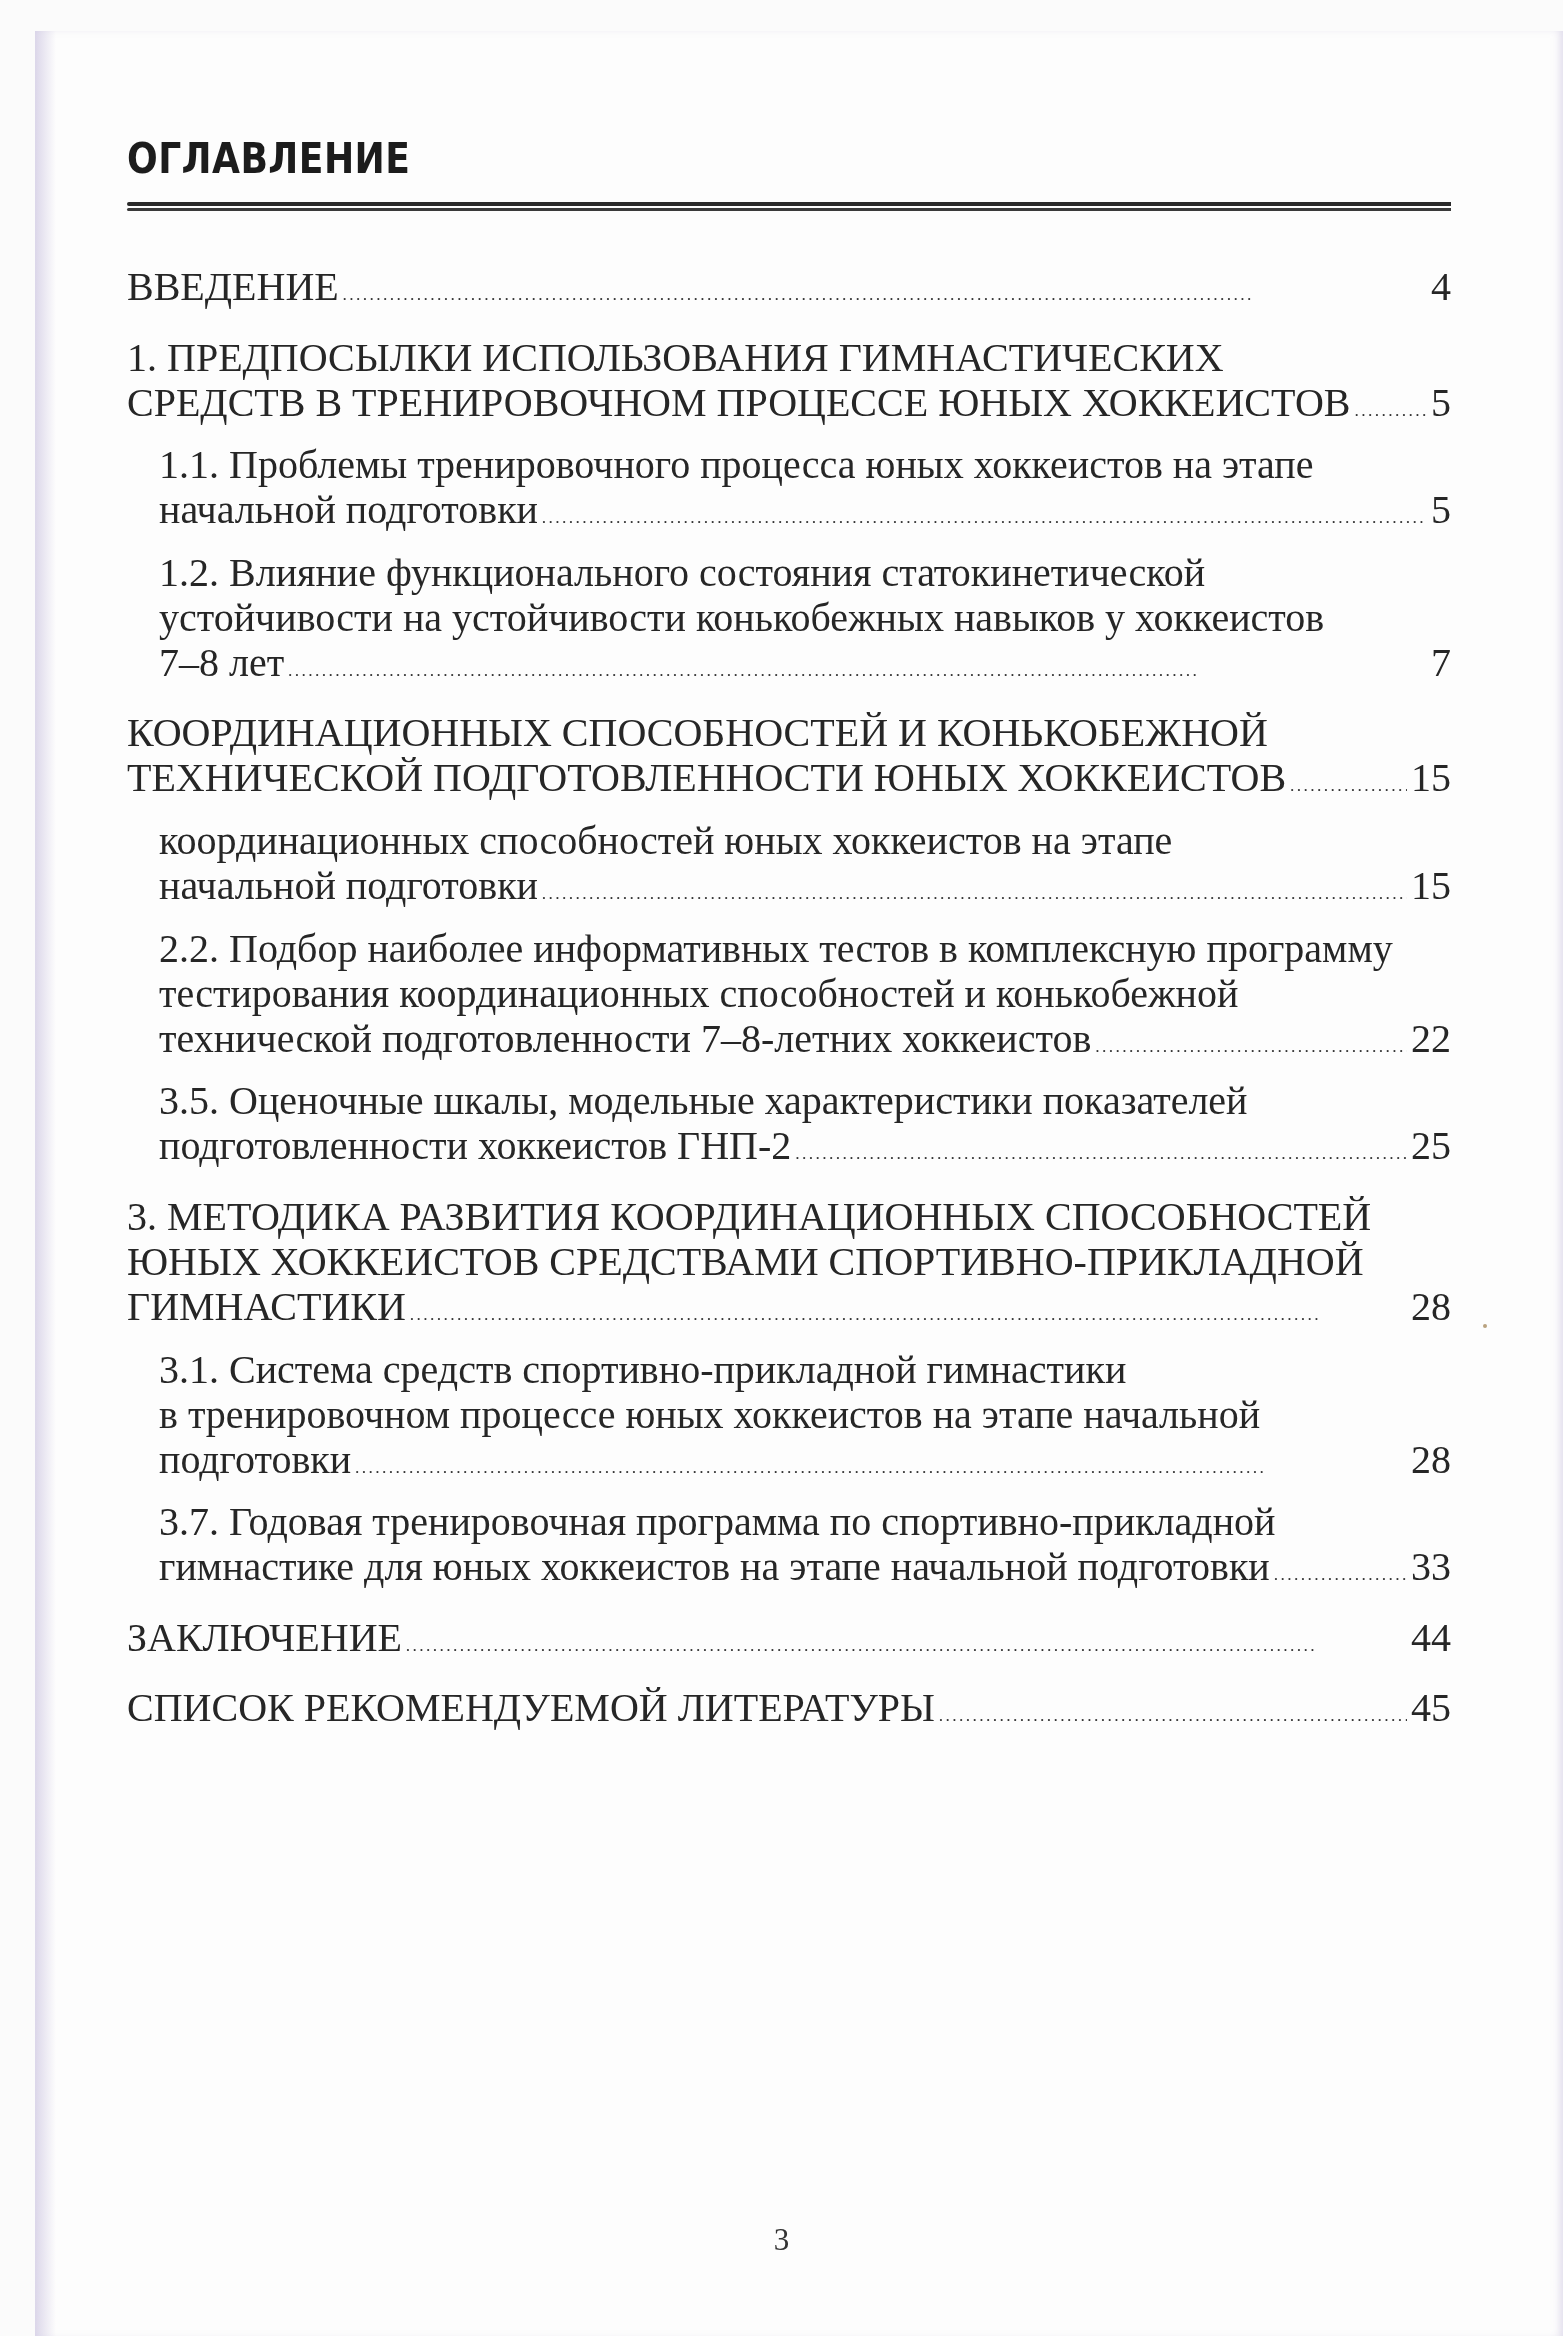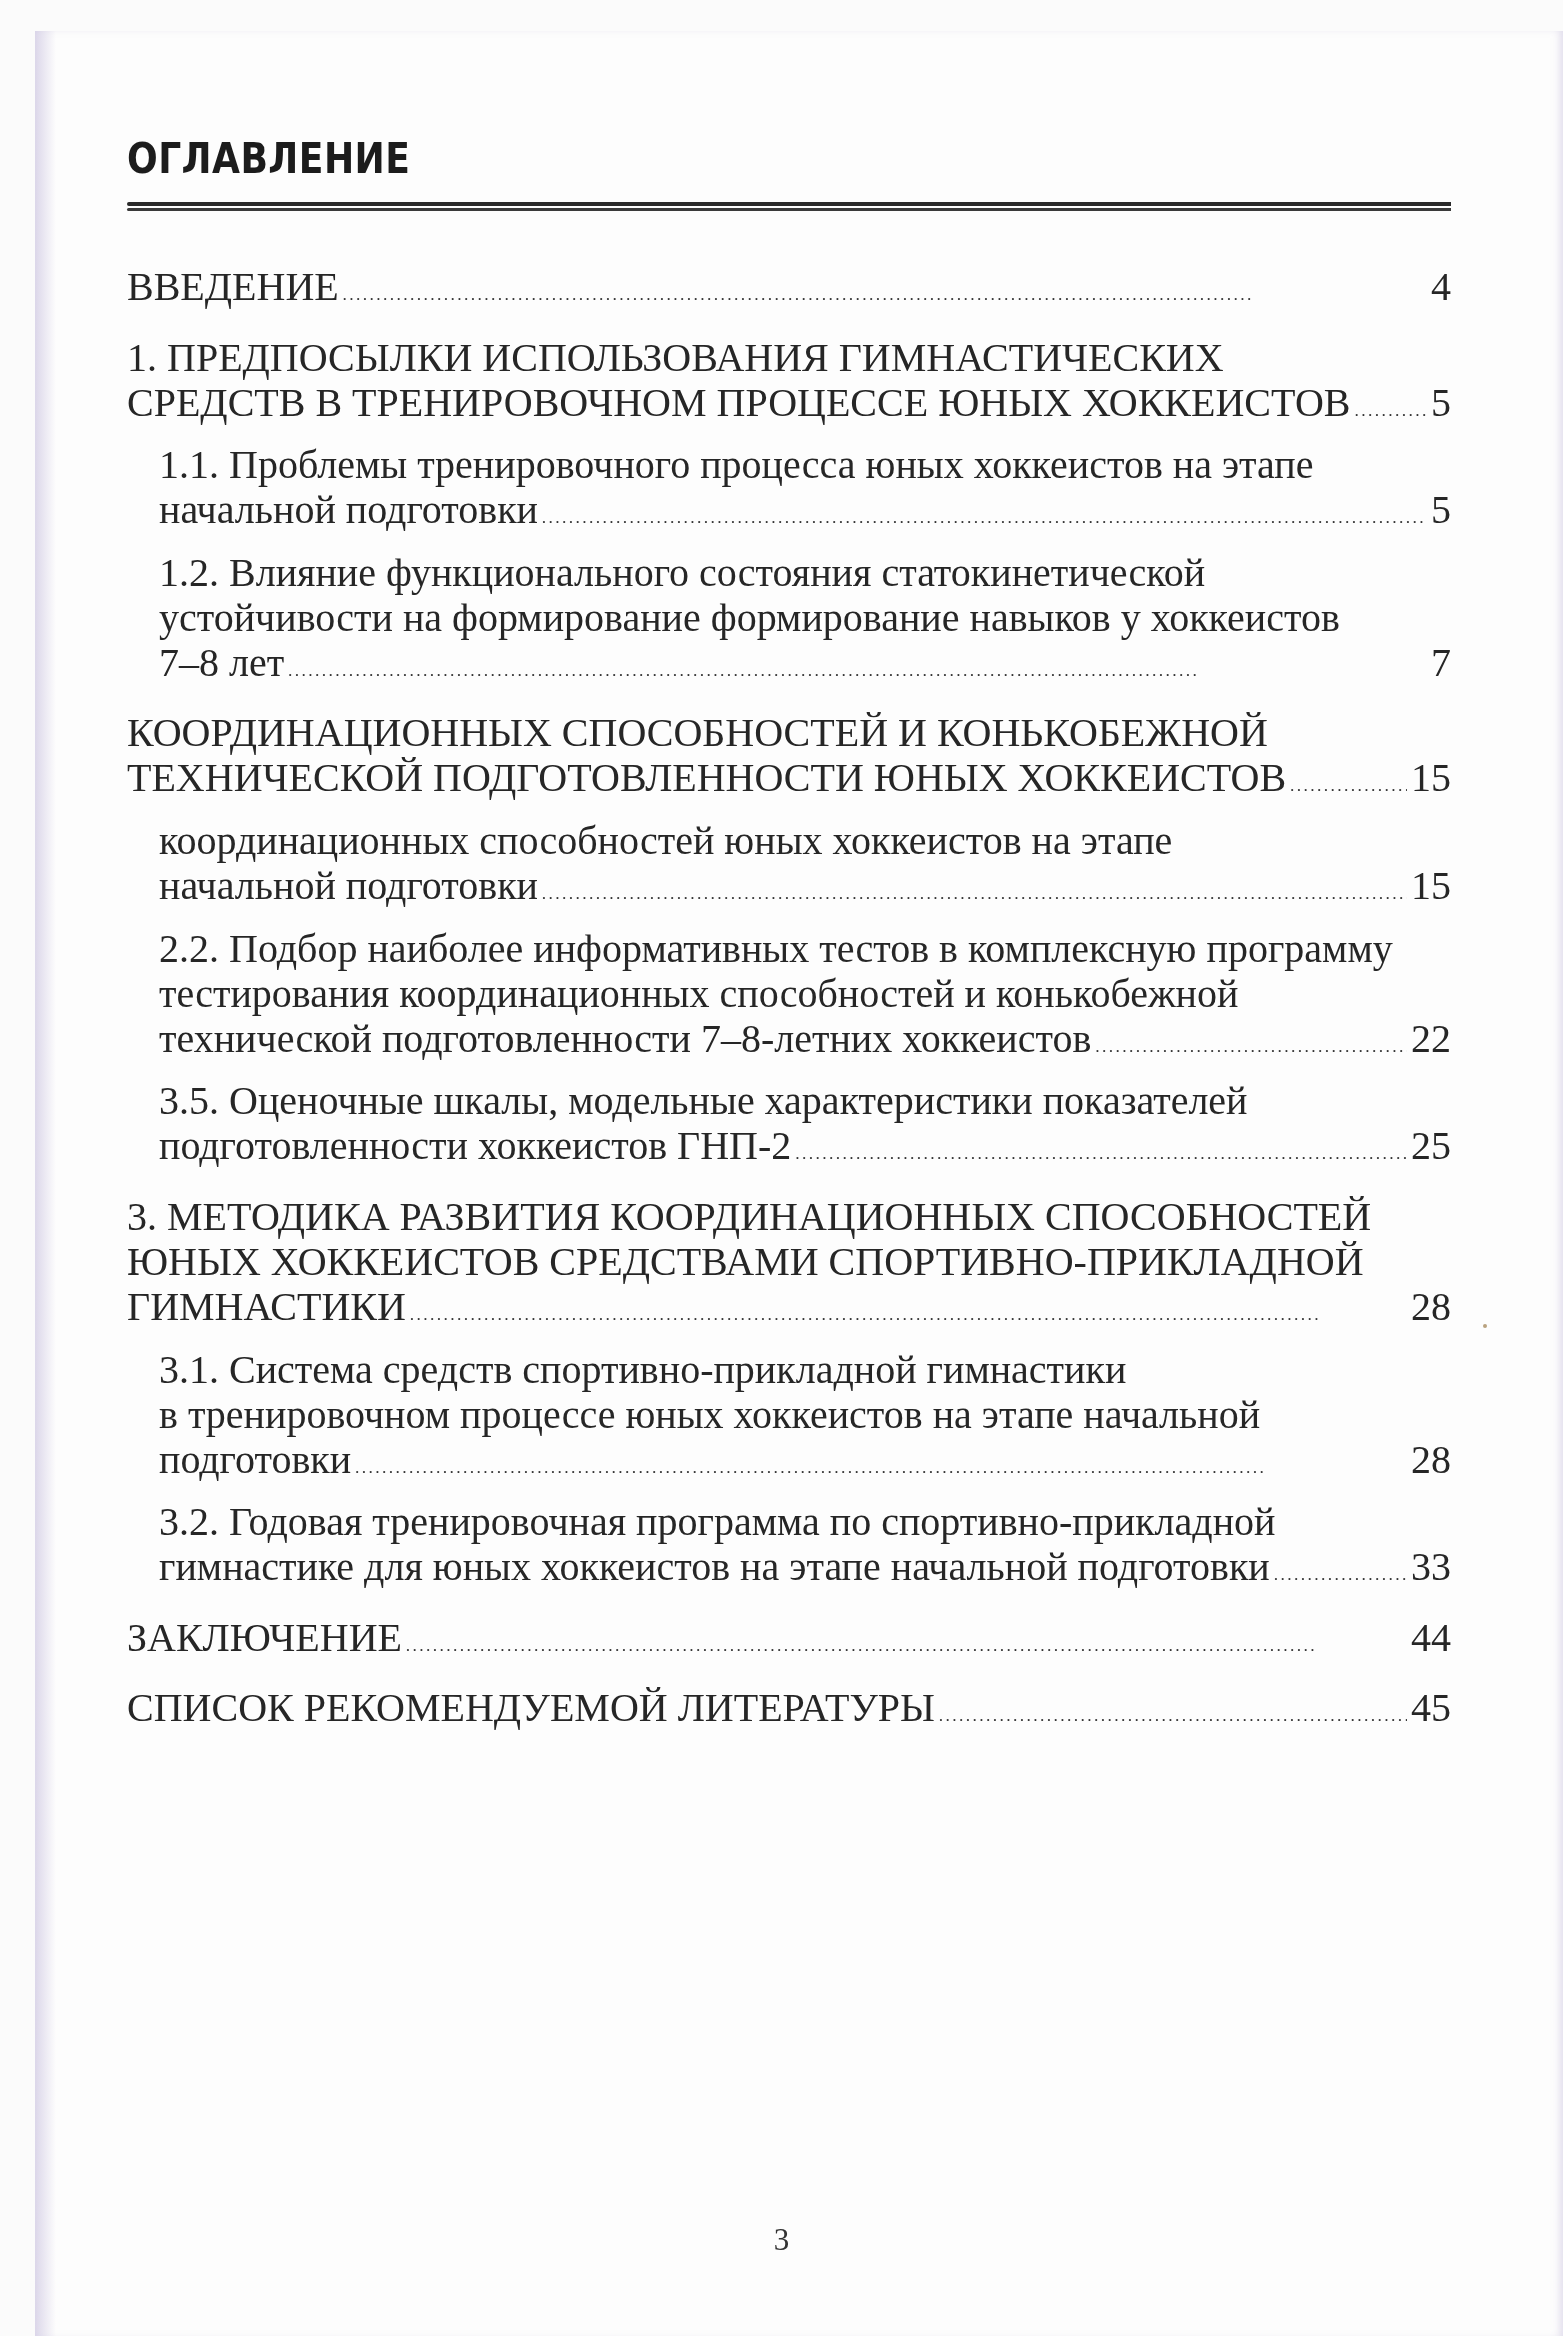--- a/index.html
+++ b/index.html
@@ -152,21 +152,21 @@
       <span class="line">1.1. Проблемы тренировочного процесса юных хоккеистов на этапе</span>
       <div class="last">
         <span class="txt">начальной подготовки</span>
         <span class="dots"></span>
         <span class="pg">5</span>
       </div>
     </div>
     <div class="gap-sm"></div>
     <div class="entry lvl2">
       <span class="line">1.2. Влияние функционального состояния статокинетической</span>
-      <span class="line">устойчивости на формирование формирование навыков у хоккеистов</span>
+      <span class="line">устойчивости на устойчивости конькобежных навыков у хоккеистов</span>
       <div class="last">
         <span class="txt">7–8 лет</span>
         <span class="dots"></span>
         <span class="pg">7</span>
       </div>
     </div>
     <div class="gap-md"></div>
     <div class="entry lvl1">
       <span class="line">КООРДИНАЦИОННЫХ СПОСОБНОСТЕЙ И КОНЬКОБЕЖНОЙ</span>
       <div class="last">
@@ -218,21 +218,21 @@
       <span class="line">3.1. Система средств спортивно-прикладной гимнастики</span>
       <span class="line">в тренировочном процессе юных хоккеистов на этапе начальной</span>
       <div class="last">
         <span class="txt">подготовки</span>
         <span class="dots"></span>
         <span class="pg">28</span>
       </div>
     </div>
     <div class="gap-sm"></div>
     <div class="entry lvl2">
-      <span class="line">3.2. Годовая тренировочная программа по спортивно-прикладной</span>
+      <span class="line">3.7. Годовая тренировочная программа по спортивно-прикладной</span>
       <div class="last">
         <span class="txt">гимнастике для юных хоккеистов на этапе начальной подготовки</span>
         <span class="dots"></span>
         <span class="pg">33</span>
       </div>
     </div>
     <div class="gap-md"></div>
     <div class="entry lvl1">
       <div class="last">
         <span class="txt">ЗАКЛЮЧЕНИЕ</span>

